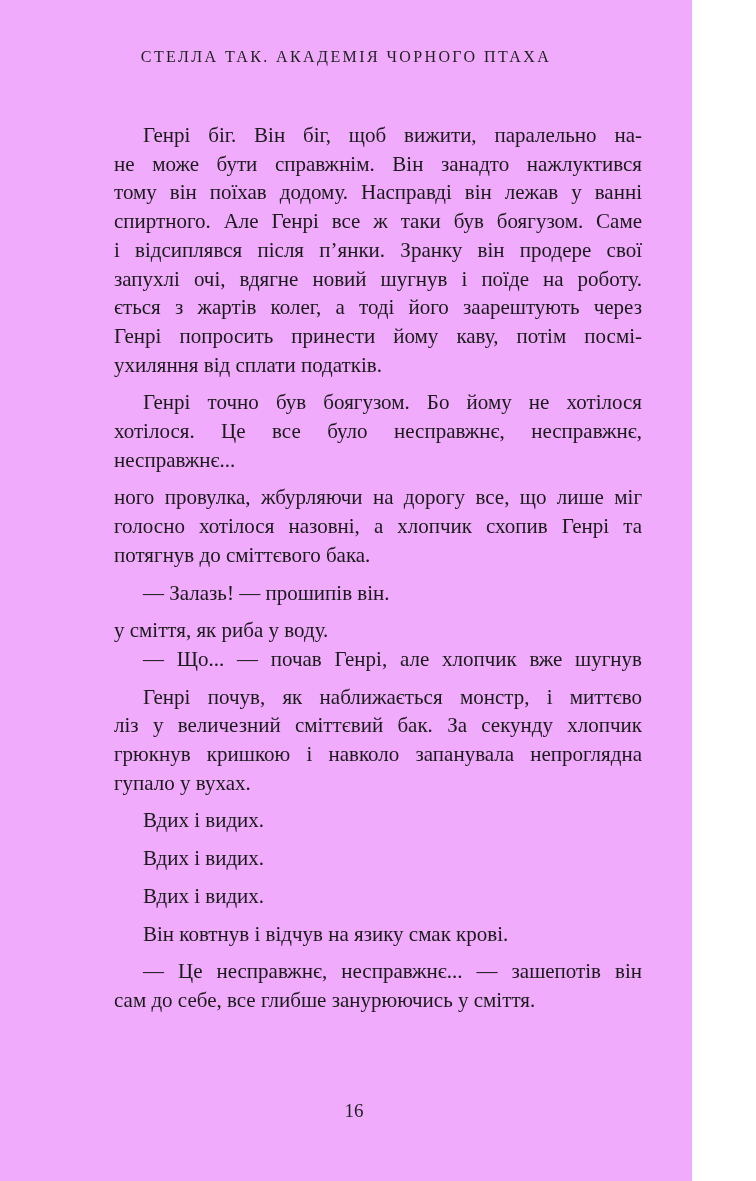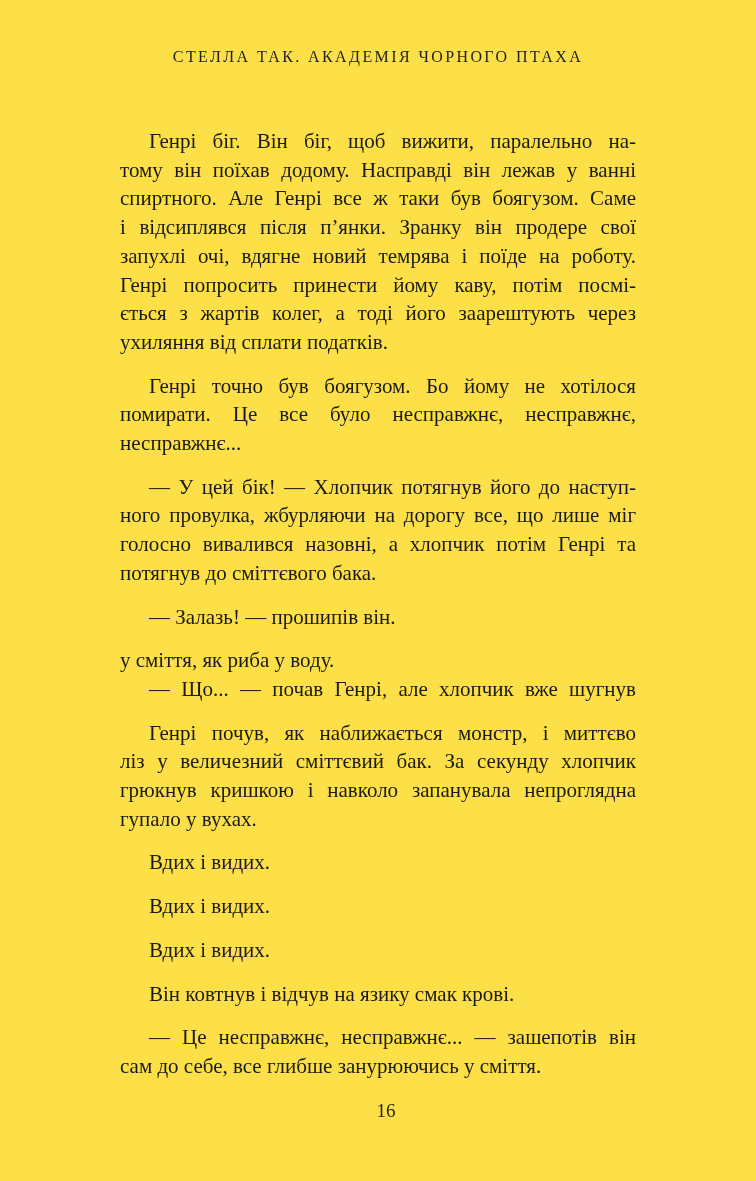--- a/index.html
+++ b/index.html
@@ -2,23 +2,23 @@
 <html lang="uk"><head>
 <meta charset="utf-8">
 <style>
   html, body {
     margin: 0;
     padding: 0;
     background: #ffffff;
   }
   .page {
     position: relative;
-    width: 756px;
+    width: 692px;
     height: 1181px;
-    background: #fde047;
+    background: #f0abfc;
     overflow: hidden;
     font-family: "Liberation Serif", "DejaVu Serif", serif;
     color: #1a1a1a;
   }
   .running-header {
     position: absolute;
     top: 48px;
     left: 0;
     right: 0;
     text-align: center;
@@ -28,21 +28,21 @@
   }
   .body-text {
     position: absolute;
     top: 112px;
     left: 105px;
     width: 546px;
     font-size: 21px;
     line-height: 28.7px;
   }
   .paragraph {
-    margin: 15px;
+    margin: 9px;
   }
   .line {
     text-align: justify;
     text-align-last: justify;
     white-space: normal;
   }
   .line.last {
     text-align-last: left;
   }
   .line.indent {
@@ -60,37 +60,37 @@
 </style>
 </head>
 <body>
 
 <div class="page">
   <div class="running-header">СТЕЛЛА ТАК. АКАДЕМІЯ ЧОРНОГО ПТАХА</div>
 
   <div class="body-text">
       <div class="paragraph">
         <div class="line indent">Генрі біг. Він біг, щоб вижити, паралельно на-</div>
+        <div class="line">не може бути справжнім. Він занадто нажлуктився</div>
         <div class="line">тому він поїхав додому. Насправді він лежав у ванні</div>
         <div class="line">спиртного. Але Генрі все ж таки був боягузом. Саме</div>
         <div class="line">і відсиплявся після п’янки. Зранку він продере свої</div>
-        <div class="line">запухлі очі, вдягне новий темрява і поїде на роботу.</div>
+        <div class="line">запухлі очі, вдягне новий шугнув і поїде на роботу.</div>
+        <div class="line">ється з жартів колег, а тоді його заарештують через</div>
         <div class="line">Генрі попросить принести йому каву, потім посмі-</div>
-        <div class="line">ється з жартів колег, а тоді його заарештують через</div>
         <div class="line last">ухиляння від сплати податків.</div>
       </div>
       <div class="paragraph">
         <div class="line indent">Генрі точно був боягузом. Бо йому не хотілося</div>
-        <div class="line">помирати. Це все було несправжнє, несправжнє,</div>
+        <div class="line">хотілося. Це все було несправжнє, несправжнє,</div>
         <div class="line last">несправжнє...</div>
       </div>
       <div class="paragraph">
-        <div class="line indent">— У цей бік! — Хлопчик потягнув його до наступ-</div>
         <div class="line">ного провулка, жбурляючи на дорогу все, що лише міг</div>
-        <div class="line">голосно вивалився назовні, а хлопчик потім Генрі та</div>
+        <div class="line">голосно хотілося назовні, а хлопчик схопив Генрі та</div>
         <div class="line last">потягнув до сміттєвого бака.</div>
       </div>
       <div class="paragraph">
         <div class="line last indent">— Залазь! — прошипів він.</div>
       </div>
       <div class="paragraph">
         <div class="line last">у сміття, як риба у воду.</div>
         <div class="line indent">— Що... — почав Генрі, але хлопчик вже шугнув</div>
       </div>
       <div class="paragraph">

